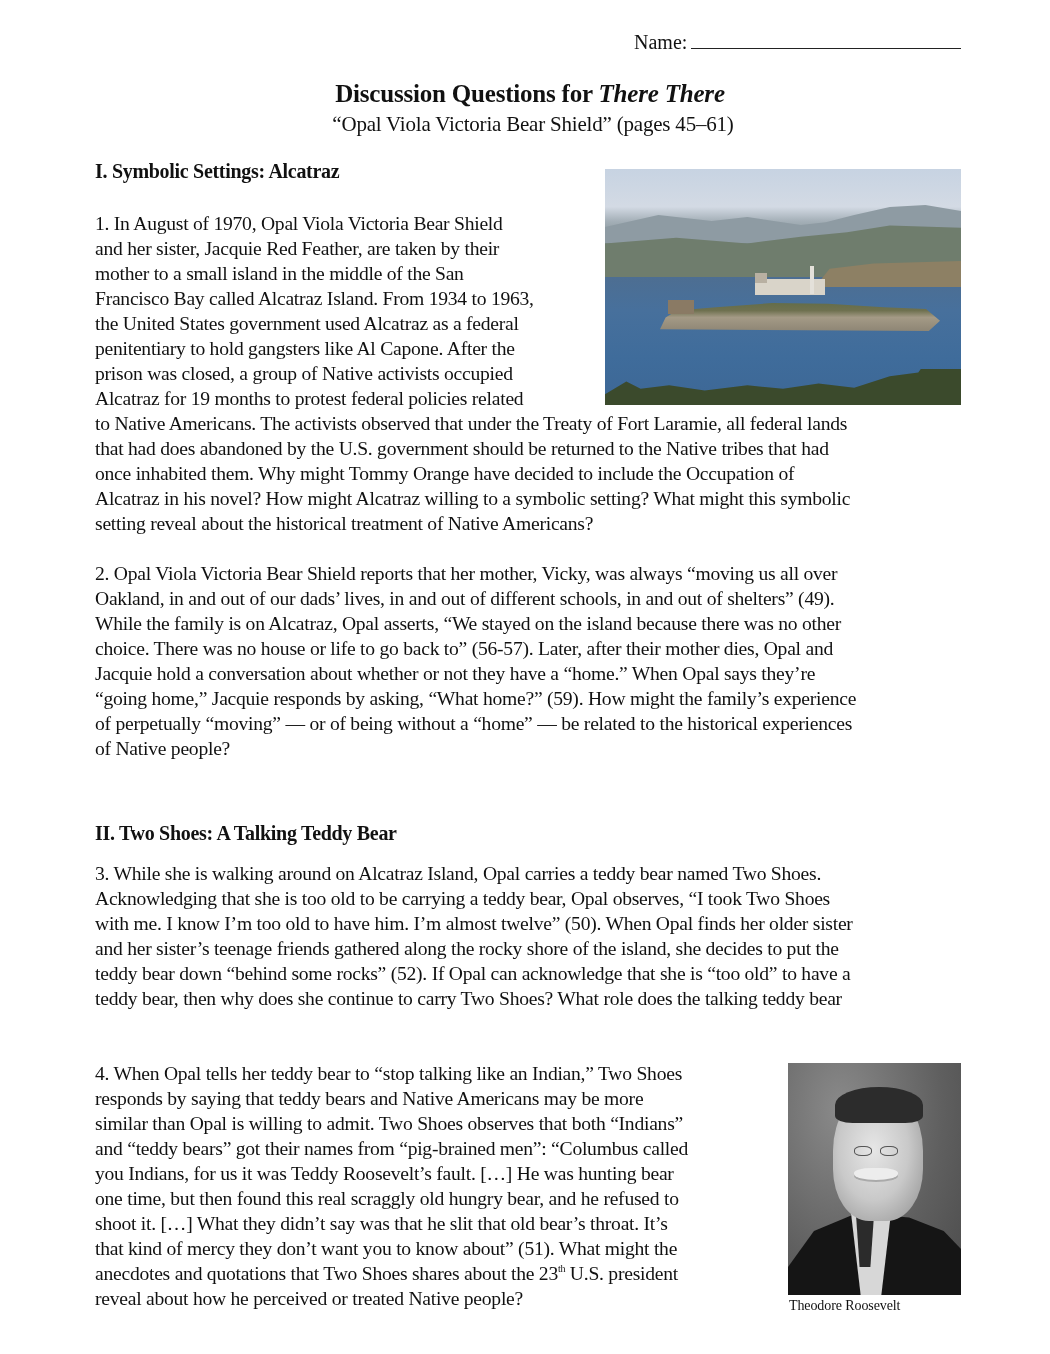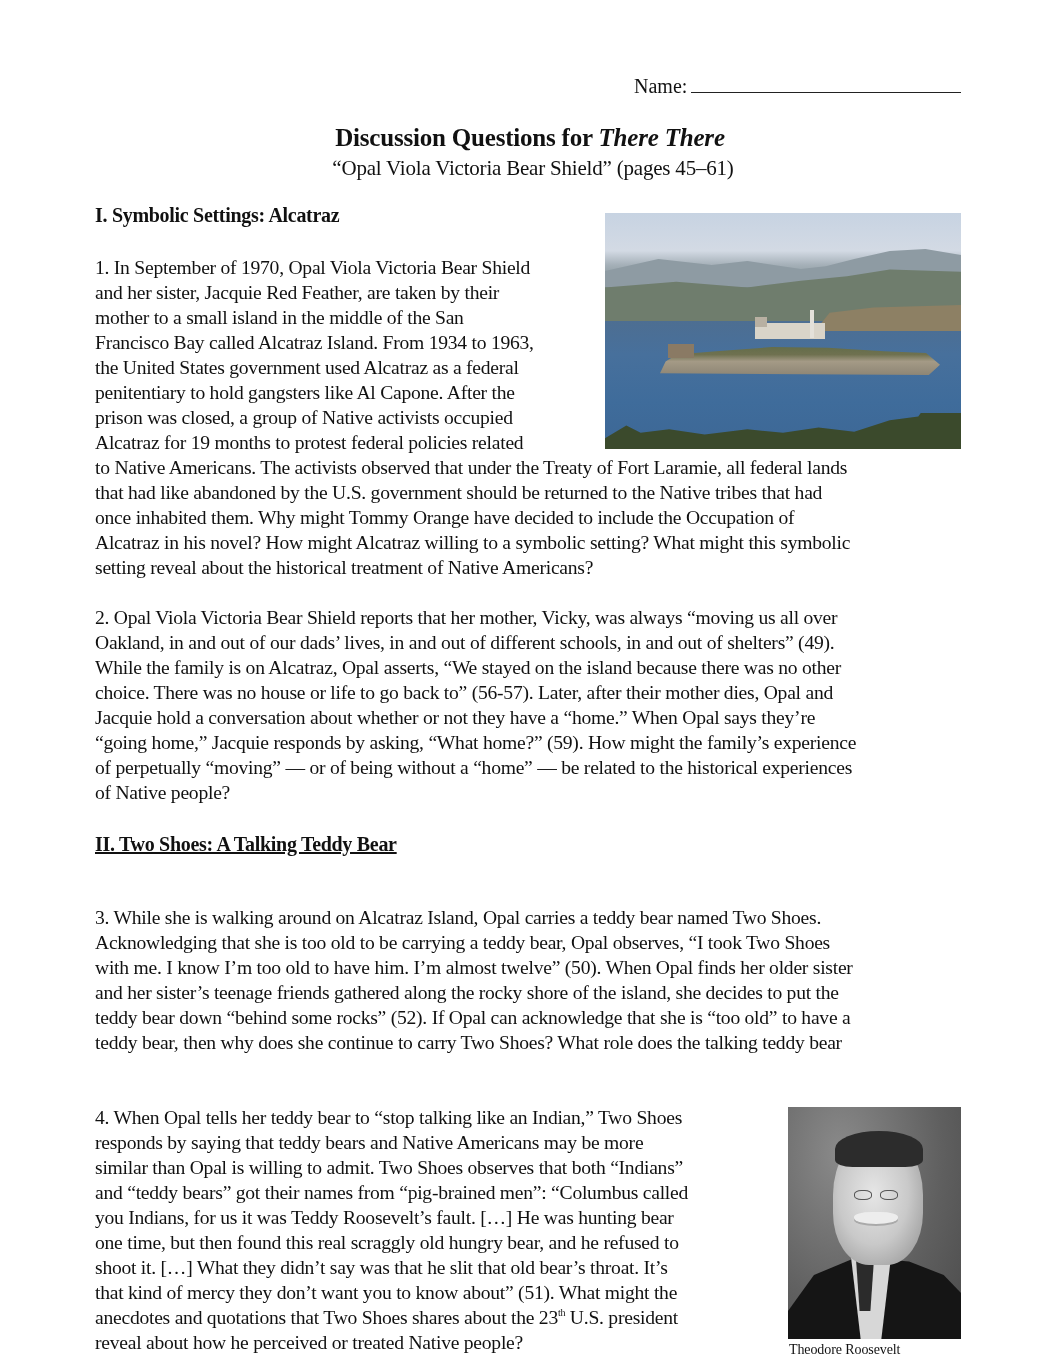--- a/index.html
+++ b/index.html
@@ -1,21 +1,21 @@
 <!DOCTYPE html>
 <html><head>
   <meta charset="utf-8">
   <style>
     html, body { margin: 0; padding: 0; background: #ffffff; }
     body {
       width: 1050px; height: 1354px; position: relative; overflow: hidden;
       font-family: "Liberation Serif", "DejaVu Serif", serif;
       color: #111111;
     }
-    .page { position: absolute; left: 0; top: 0; width: 1050px; height: 1102px; margin-top: 44px; }
+    .page { position: absolute; left: 0; top: 0; width: 1050px; height: 1102px; }
 
     .name-line {
       position: absolute; top: 30px; left: 634px;
       font-size: 20px; letter-spacing: 0px; white-space: nowrap;
     }
     .name-line .blank {
       display: inline-block; width: 270px; border-bottom: 1.5px solid #222;
       height: 18px; vertical-align: baseline; margin-left: 4px;
     }
 
@@ -150,47 +150,47 @@
     <div class="alc-headland"></div>
     <div class="alc-island"></div>
     <div class="alc-building"></div>
     <div class="alc-water-tower"></div>
     <div class="alc-tower"></div>
     <div class="alc-building2"></div>
     <div class="alc-trees"></div>
   </div>
 
   <div class="para" style="top:211px;">
-    <span class="line">1. In September of 1970, Opal Viola Victoria Bear Shield</span>
+    <span class="line">1. In August of 1970, Opal Viola Victoria Bear Shield</span>
     <span class="line">and her sister, Jacquie Red Feather, are taken by their</span>
     <span class="line">mother to a small island in the middle of the San</span>
     <span class="line">Francisco Bay called Alcatraz Island. From 1934 to 1963,</span>
     <span class="line">the United States government used Alcatraz as a federal</span>
     <span class="line">penitentiary to hold gangsters like Al Capone. After the</span>
     <span class="line">prison was closed, a group of Native activists occupied</span>
     <span class="line">Alcatraz for 19 months to protest federal policies related</span>
     <span class="line">to Native Americans. The activists observed that under the Treaty of Fort Laramie, all federal lands</span>
-    <span class="line">that had like abandoned by the U.S. government should be returned to the Native tribes that had</span>
+    <span class="line">that had does abandoned by the U.S. government should be returned to the Native tribes that had</span>
     <span class="line">once inhabited them. Why might Tommy Orange have decided to include the Occupation of</span>
     <span class="line">Alcatraz in his novel? How might Alcatraz willing to a symbolic setting? What might this symbolic</span>
     <span class="line">setting reveal about the historical treatment of Native Americans?</span>
   </div>
 
   <div class="para" style="top:561px;">
     <span class="line">2. Opal Viola Victoria Bear Shield reports that her mother, Vicky, was always “moving us all over</span>
     <span class="line">Oakland, in and out of our dads’ lives, in and out of different schools, in and out of shelters” (49).</span>
     <span class="line">While the family is on Alcatraz, Opal asserts, “We stayed on the island because there was no other</span>
     <span class="line">choice. There was no house or life to go back to” (56-57). Later, after their mother dies, Opal and</span>
     <span class="line">Jacquie hold a conversation about whether or not they have a “home.” When Opal says they’re</span>
     <span class="line">“going home,” Jacquie responds by asking, “What home?” (59). How might the family’s experience</span>
     <span class="line">of perpetually “moving” — or of being without a “home” — be related to the historical experiences</span>
     <span class="line">of Native people?</span>
   </div>
 
-  <div class="heading" style="top:789px;text-decoration:underline;">II. Two Shoes: A Talking Teddy Bear</div>
+  <div class="heading" style="top:822px;">II. Two Shoes: A Talking Teddy Bear</div>
 
   <div class="para" style="top:861px;">
     <span class="line">3. While she is walking around on Alcatraz Island, Opal carries a teddy bear named Two Shoes.</span>
     <span class="line">Acknowledging that she is too old to be carrying a teddy bear, Opal observes, “I took Two Shoes</span>
     <span class="line">with me. I know I’m too old to have him. I’m almost twelve” (50). When Opal finds her older sister</span>
     <span class="line">and her sister’s teenage friends gathered along the rocky shore of the island, she decides to put the</span>
     <span class="line">teddy bear down “behind some rocks” (52). If Opal can acknowledge that she is “too old” to have a</span>
     <span class="line">teddy bear, then why does she continue to carry Two Shoes? What role does the talking teddy bear</span>
   </div>
 

